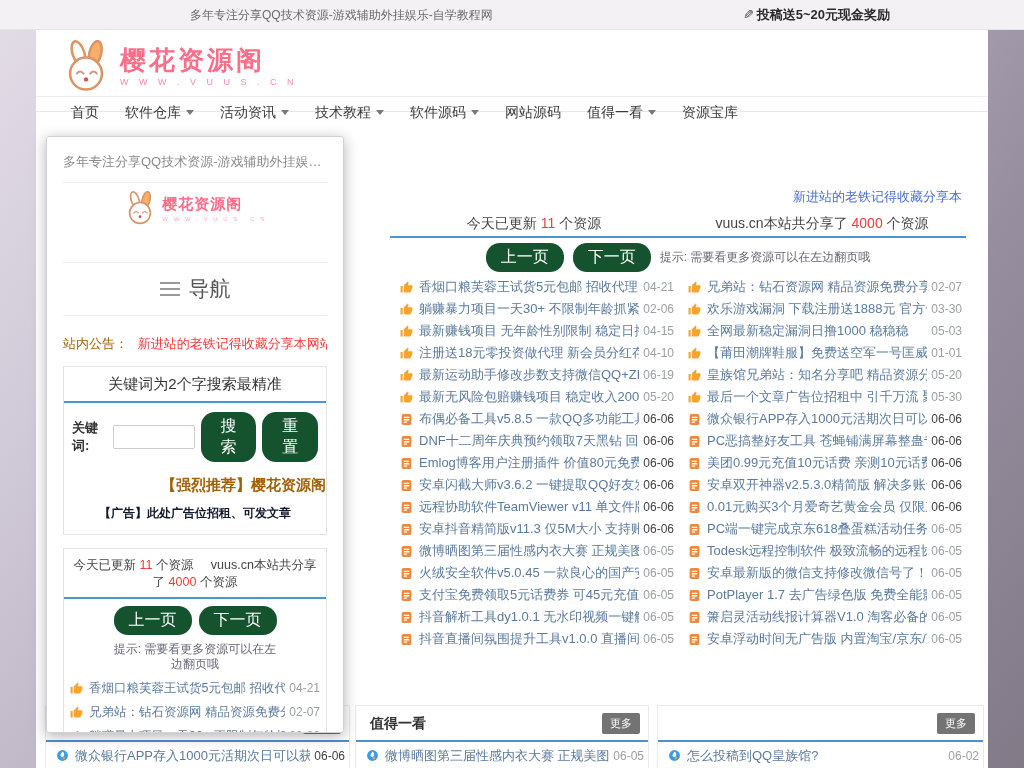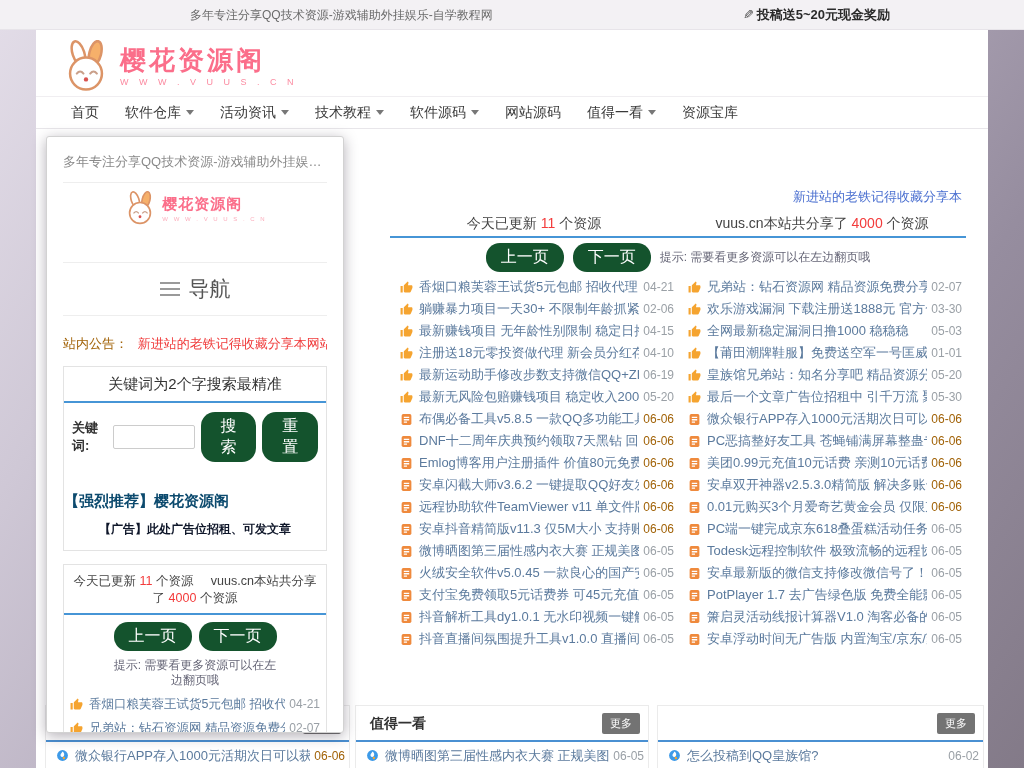--- a/index.html
+++ b/index.html
@@ -15,21 +15,21 @@
   .topbar-promo { position:absolute; right:134px; top:0; line-height:30px; font-size:13px; font-weight:bold; color:#2b2b2b; }
   .pen-icon { display:inline-block; transform:scaleX(-1); font-weight:normal; margin-right:3px; color:#444; }
   
   .page { position:absolute; left:36px; top:30px; width:952px; height:738px; background:#fff; overflow:hidden; }
   
   .site-header { position:absolute; left:24px; top:6px; height:60px; display:flex; align-items:center; }
   .logo-bunny { width:52px; height:52px; margin-right:8px; }
   .logo-name { font-size:26px; font-weight:bold; color:#fb6e8a; letter-spacing:3px; line-height:28px; }
   .logo-url { font-size:9px; color:#fb8ba1; letter-spacing:4px; margin-top:3px; }
   
-  .nav { position:absolute; left:0; top:66px; width:952px; height:33px; border-top:1px solid #f0eef1; border-bottom:1px solid #e8e6ea; }
+  .nav { position:absolute; left:0; top:66px; width:952px; height:16px; border-top:1px solid #f0eef1; border-bottom:1px solid #e8e6ea; }
   .nav ul { list-style:none; display:flex; padding-left:22px; }
   .nav li { padding:0 13px; line-height:31px; font-size:14px; color:#3a3a3a; cursor:pointer; white-space:nowrap; }
   .caret { display:inline-block; width:0; height:0; border-left:4px solid transparent; border-right:4px solid transparent; border-top:5px solid #777; margin-left:5px; vertical-align:2px; }
   
   .announce-main { position:absolute; top:158px; right:26px; font-size:13px; color:#4a6fd0; white-space:nowrap; }
   
   .main-box { position:absolute; left:354px; top:178px; width:576px; }
   .main-head { display:flex; height:30px; border-bottom:2px solid #4695d6; }
   .main-head span.half { width:50%; text-align:center; line-height:30px; font-size:14px; color:#444; }
   .num-red { color:#f33b3b; }
@@ -40,21 +40,21 @@
   .col { width:50%; overflow:hidden; }
   .col ul, .res-list ul { list-style:none; }
   .res-li { height:22px; display:flex; align-items:center; font-size:13px; padding:0 4px 0 10px; white-space:nowrap; }
   .res-li .ico { width:13px; height:13px; margin-right:6px; flex:none; }
   .res-li .icon-thumb, .res-li .icon-doc, .res-li .icon-fire { display:none; }
   .res-li.t-thumb .icon-thumb { display:inline-block; }
   .res-li.t-doc .icon-doc { display:inline-block; }
   .res-li.t-fire .icon-fire { display:inline-block; }
   .res-title { color:#5b7a9d; flex:1; overflow:hidden; cursor:pointer; }
   .res-date { font-size:12px; color:#9aa0a6; margin-left:4px; flex:none; }
-  .res-date.red { color:#a16207;text-align:center; }
+  .res-date.red { color:#404040;text-align:center; }
   
   .b-box { position:absolute; top:675px; height:70px; background:#fff; border:1px solid #ebebeb; }
   .b-box.a { left:9px;  width:305px; }
   .b-box.b { left:319px; width:294px; }
   .b-box.c { left:621px; width:327px; }
   .b-head { height:36px; line-height:36px; padding:0 8px 0 14px; border-bottom:2px solid #4a90d2; display:flex; align-items:center; }
   .b-title { font-size:14px; font-weight:bold; color:#333; flex:1; }
   .more-btn { background:#737373; color:#fff; font-size:11px; border:none; border-radius:2px; padding:3px 8px; cursor:pointer; }
   .b-box .res-li { height:27px; }
   
@@ -70,21 +70,21 @@
   .burger i { top:6px; } .burger i::before { top:-6px; } .burger i::after { top:6px; }
   .ov-nav-label { font-size:21px; color:#555; }
   .ov-notice { margin-top:19px; font-size:13px; white-space:nowrap; overflow:hidden; }
   .ov-notice-label { color:#a16207; margin-right:6px; }
   .ov-notice-text { color:#f03b3b; }
   .ov-box { margin-top:13px; border:1px solid #e3e3e3; }
   .ov-search-title { text-align:center; font-size:15px; font-weight:normal; color:#333; line-height:34px; border-bottom:2px solid #4695d6; }
   .ov-form { display:flex; align-items:center; padding:9px 8px 2px 8px; gap:6px; }
   .ov-kw-label { font-size:13px; font-weight:bold; color:#333; }
   .ov-input { width:82px; height:24px; border:1px solid #ccc; border-radius:2px; }
-  .ov-red { text-align:left; font-size:15px; font-weight:bold; color:#0c4a6e; margin-top:28px; cursor:pointer; }
+  .ov-red { text-align:right; font-size:15px; font-weight:bold; color:#a16207; margin-top:12px; cursor:pointer; }
   .ov-blue { text-align:center; font-size:12px; font-weight:bold; color:#0f172a; margin:10px 0 12px; cursor:pointer; }
   .ov-stats-head { text-align:center; font-size:12.5px; color:#444; padding:8px 6px 6px; line-height:17px; border-bottom:2px solid #4695d6; }
   .ov-pg { display:flex; flex-wrap:wrap; align-items:center; justify-content:center; gap:7px; padding:7px 4px 4px; }
   .ov-pg .pg-tip { text-align:center; width:170px; line-height:15px; }
   .ov-box .res-li { height:24px; font-size:12.5px; padding:0 6px; }
   svg { display:block; }
 </style>
 </head>
 <body>
 

